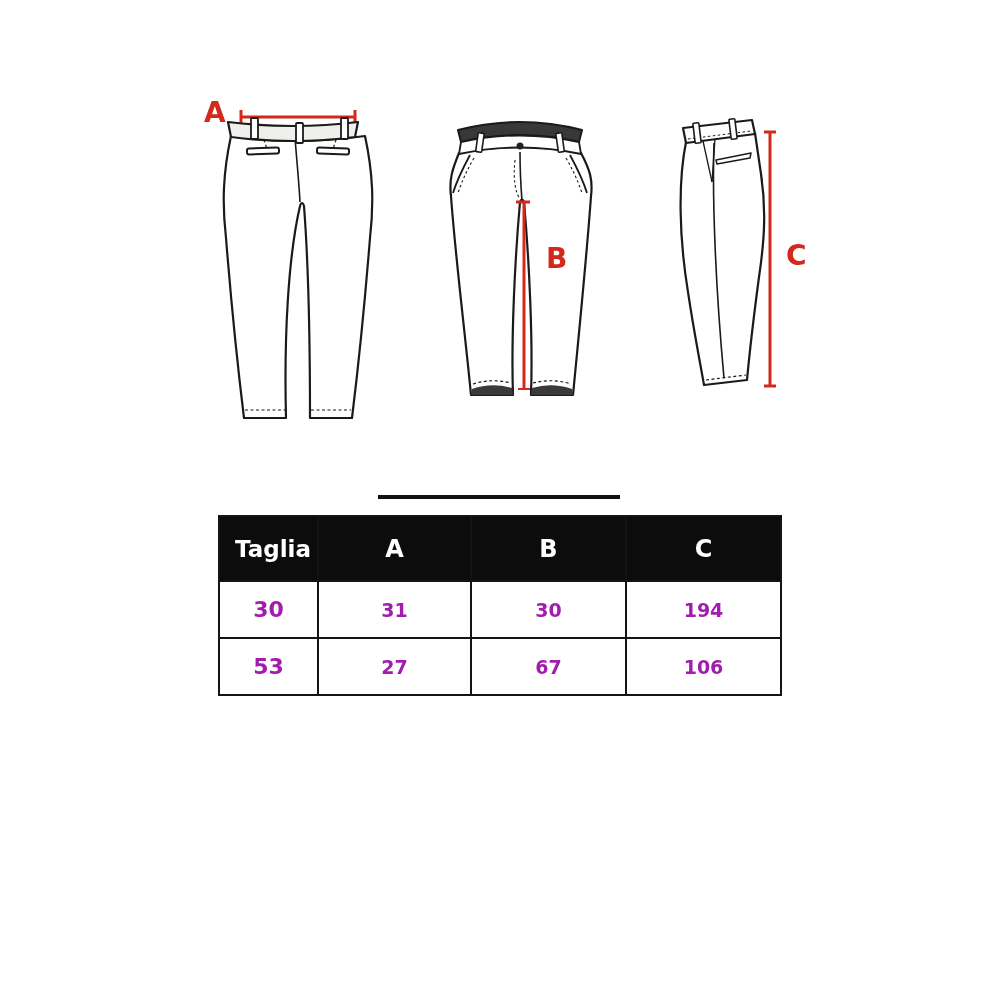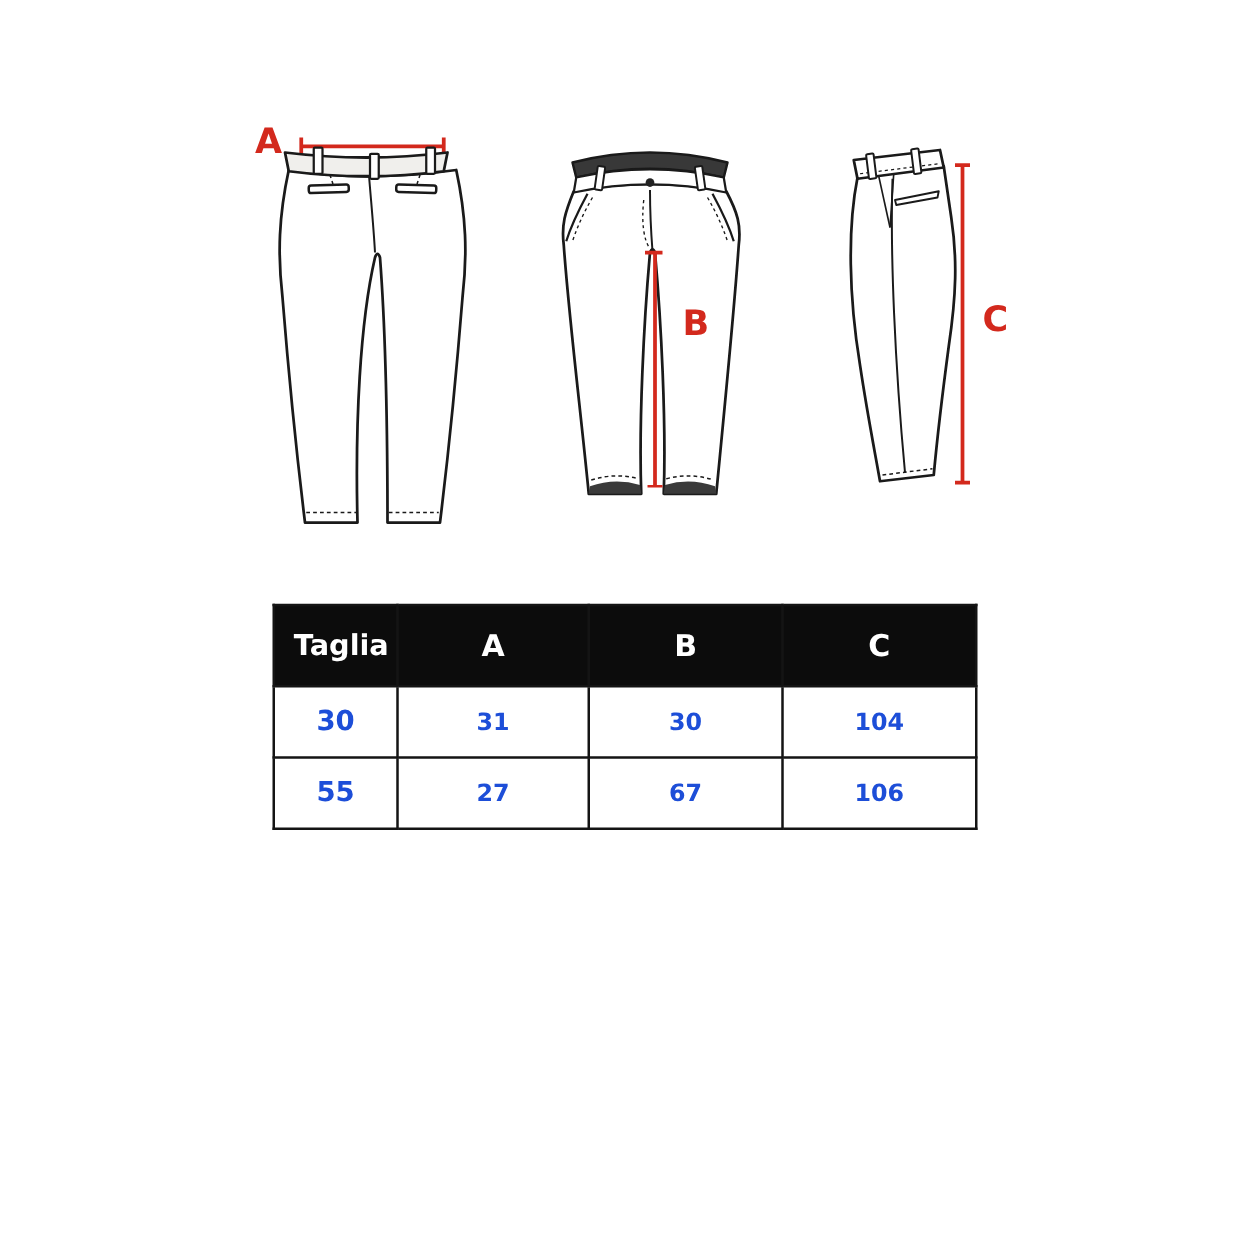--- a/index.html
+++ b/index.html
@@ -44,21 +44,21 @@
     position: absolute;
     left: 378px;
     top: 495px;
     width: 242px;
     height: 4px;
     background: #111111;
   }
   table.size-table {
     position: absolute;
     left: 218px;
-    top: 483px;
+    top: 515px;
     width: 562px;
     border-collapse: collapse;
     table-layout: fixed;
   }
   .size-table th, .size-table td {
     border: 2px solid #141414;
   }
   .size-table thead th {
     background: #0c0c0c;
     color: #ffffff;
@@ -73,21 +73,21 @@
     padding-left: 15px;
     font-size: 23px;
   }
   .size-table tbody td {
     background: #ffffff;
     height: 57px;
     text-align: center;
     vertical-align: middle;
     font-weight: bold;
     font-size: 19px;
-    color: #1d4ed8;
+    color: #a21caf;
   }
   .size-table tbody td.size-col { font-size: 22px; }
 </style>
 </head>
 <body>
 
 <div class="canvas">
 
   <svg class="fig fig-back" width="240" height="345" viewBox="0 0 240 345">
 
@@ -214,24 +214,24 @@
         <th>A</th>
         <th>B</th>
         <th>C</th>
       </tr>
     </thead>
     <tbody>
       <tr>
         <td class="size-col">30</td>
         <td>31</td>
         <td>30</td>
-        <td>104</td>
+        <td>194</td>
       </tr>
       <tr>
-        <td class="size-col">55</td>
+        <td class="size-col">53</td>
         <td>27</td>
         <td>67</td>
         <td>106</td>
       </tr>
     </tbody>
   </table>
 
 </div>
 
 </body></html>

